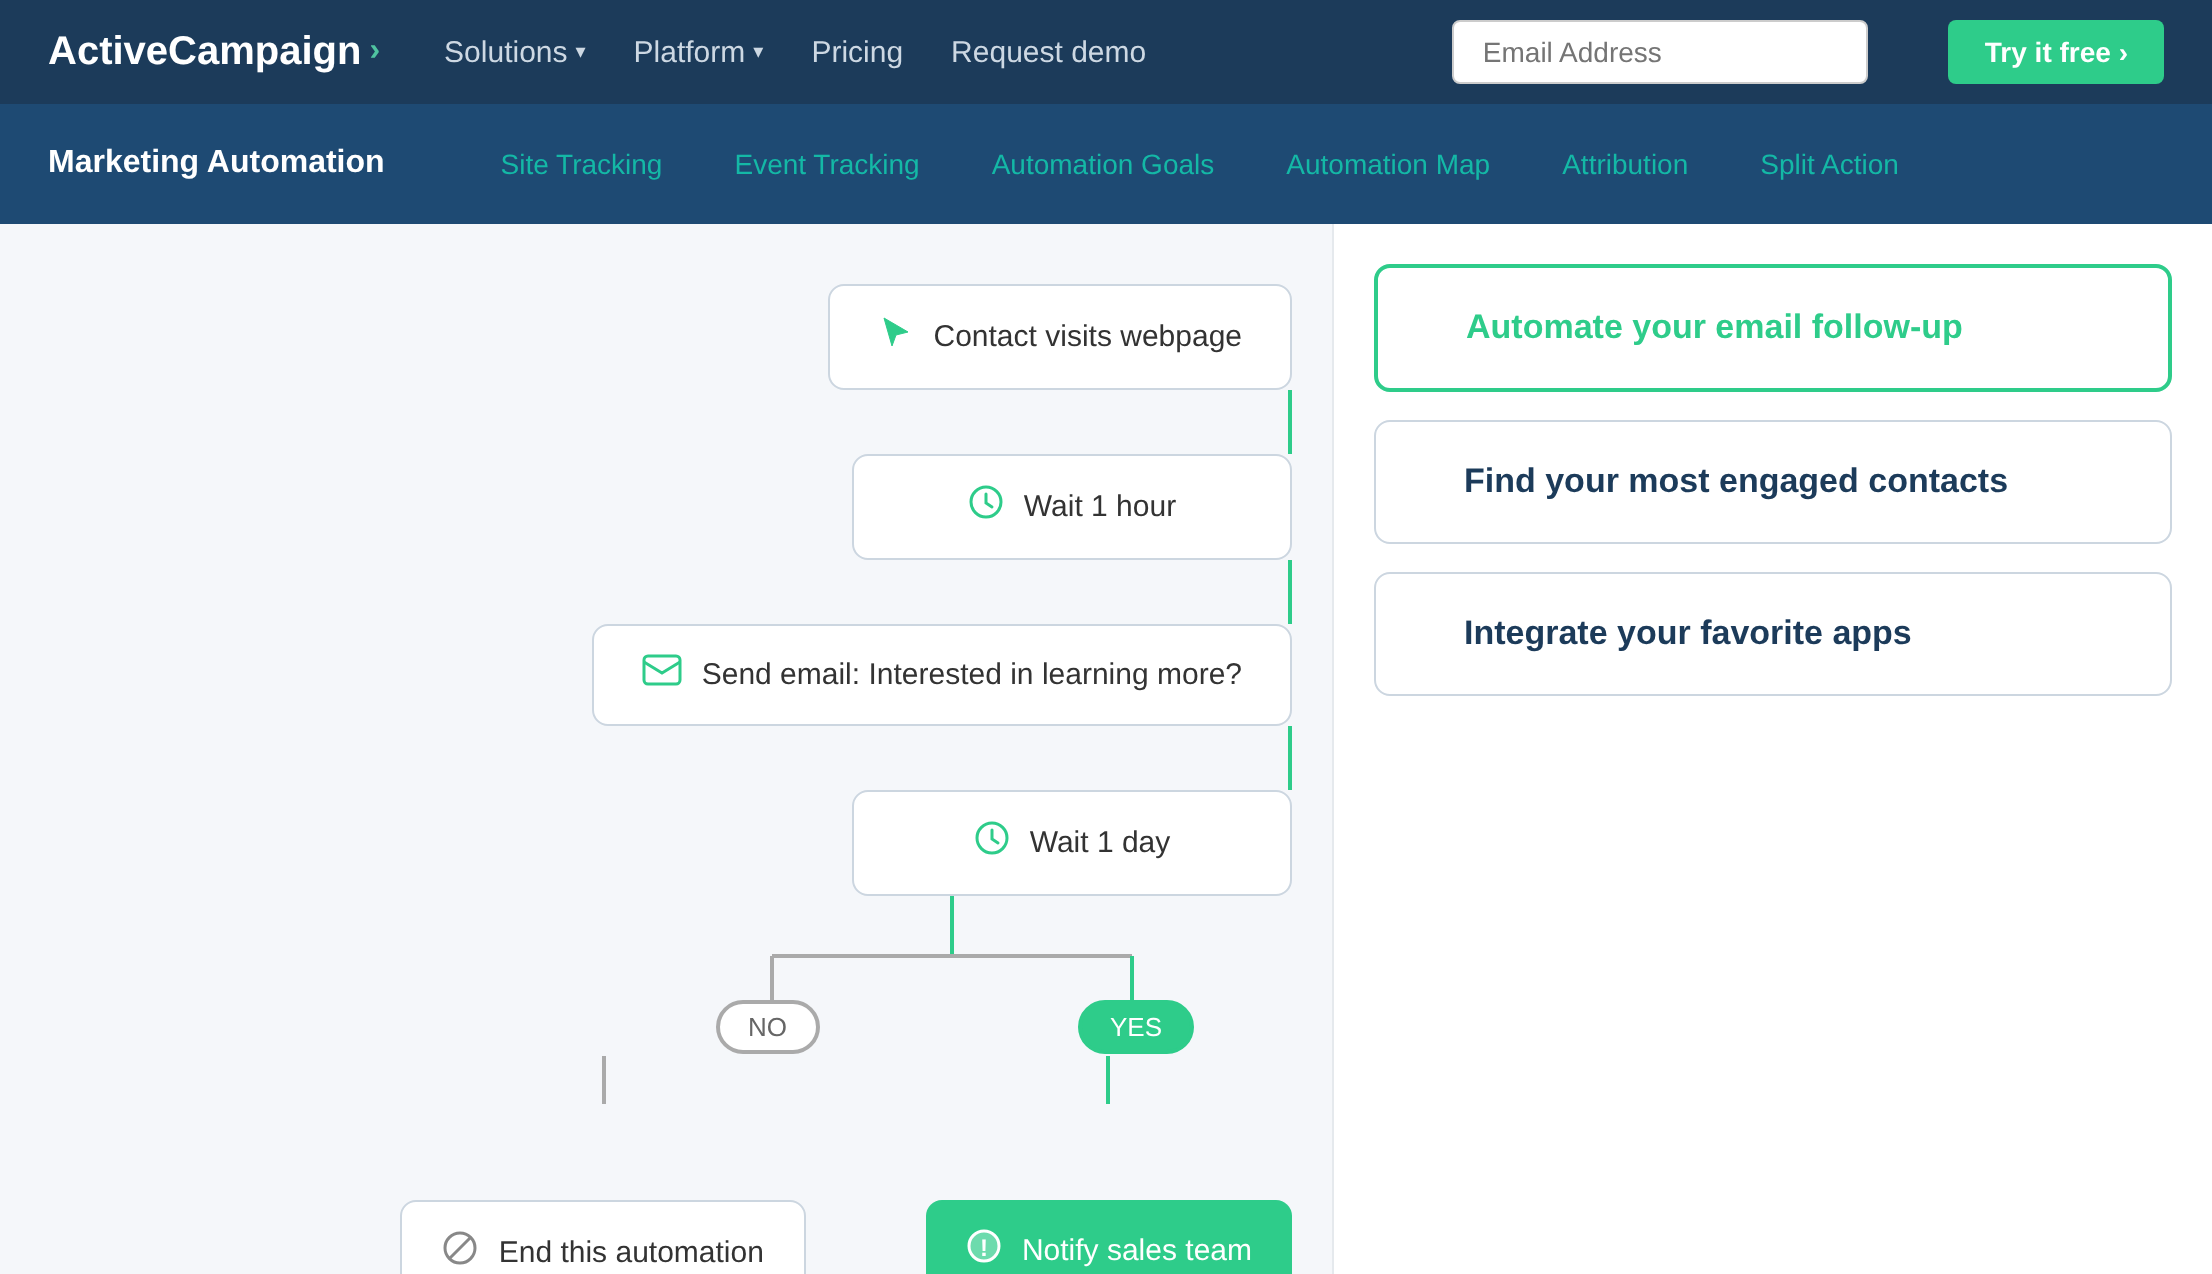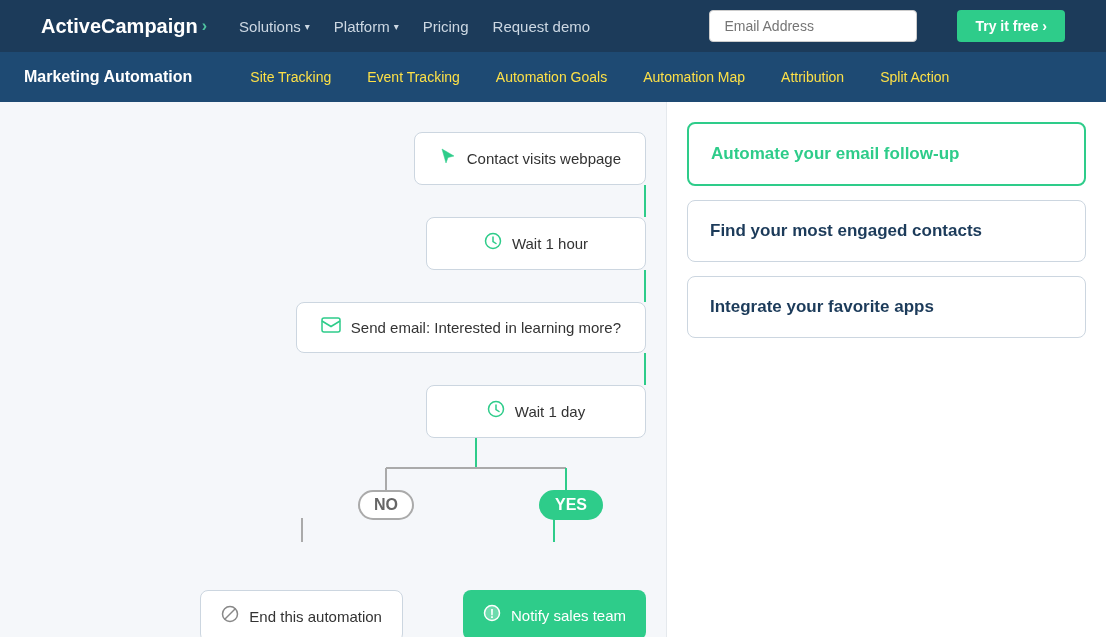--- a/index.html
+++ b/index.html
@@ -3,21 +3,21 @@
   <meta charset="utf-8">
   <style>
     * { box-sizing: border-box; margin: 0; padding: 0; }
     body { font-family: -apple-system, BlinkMacSystemFont, 'Segoe UI', sans-serif; background: #fff; }
 
     
     .top-nav {
       background: #1c3b5a;
       display: flex;
       align-items: center;
-      padding: 0 41px;
+      padding: 0 24px;
       height: 52px;
       gap: 32px;
     }
     .logo {
       color: #fff;
       font-size: 20px;
       font-weight: 700;
       display: flex;
       align-items: center;
       gap: 4px;
@@ -68,36 +68,36 @@
       gap: 6px;
       margin-left: 28px;
     }
 
     
     .sub-nav {
       background: #1e4a73;
       display: flex;
       align-items: center;
       padding: 0 24px;
-      height: 50px;
+      height: 60px;
       gap: 0;
     }
     .sub-nav-title {
       color: #fff;
       font-size: 16px;
       font-weight: 600;
       margin-right: 40px;
       white-space: nowrap;
     }
     .sub-nav-links {
       display: flex;
       gap: 0;
     }
     .sub-nav-links a {
-      color: #fde047;
+      color: #14b8a6;
       text-decoration: none;
       font-size: 14px;
       padding: 17px 18px;
       height: 46px;
       display: flex;
       align-items: center;
     }
 
     
     .main-content {
@@ -157,22 +157,22 @@
       background: #2ecc8a;
       height: 32px;
       position: relative;
       z-index: 1;
     }
 
     
     .branch-badge {
       border-radius: 20px;
       padding: 4px 14px;
-      font-size: 16px;
-      font-weight: 700;
+      font-size: 13px;
+      font-weight: 400;
       border: 2px solid;
     }
     .branch-badge.no {
       background: #fff;
       border-color: #aaa;
       color: #666;
     }
     .branch-badge.yes {
       background: #2ecc8a;
       border-color: #2ecc8a;
@@ -244,20 +244,21 @@
       cursor: pointer;
       transition: border-color 0.2s;
     }
     .panel-card.active {
       border: 2px solid #2ecc8a;
     }
     .panel-card-title {
       font-size: 17px;
       font-weight: 600;
       color: #2ecc8a;
+      margin-left: 22px;
     }
     .panel-card-title.dark {
       color: #1c3b5a;
     }
   </style>
 </head>
 <body>
 
 <nav class="top-nav">
   <div class="logo">

